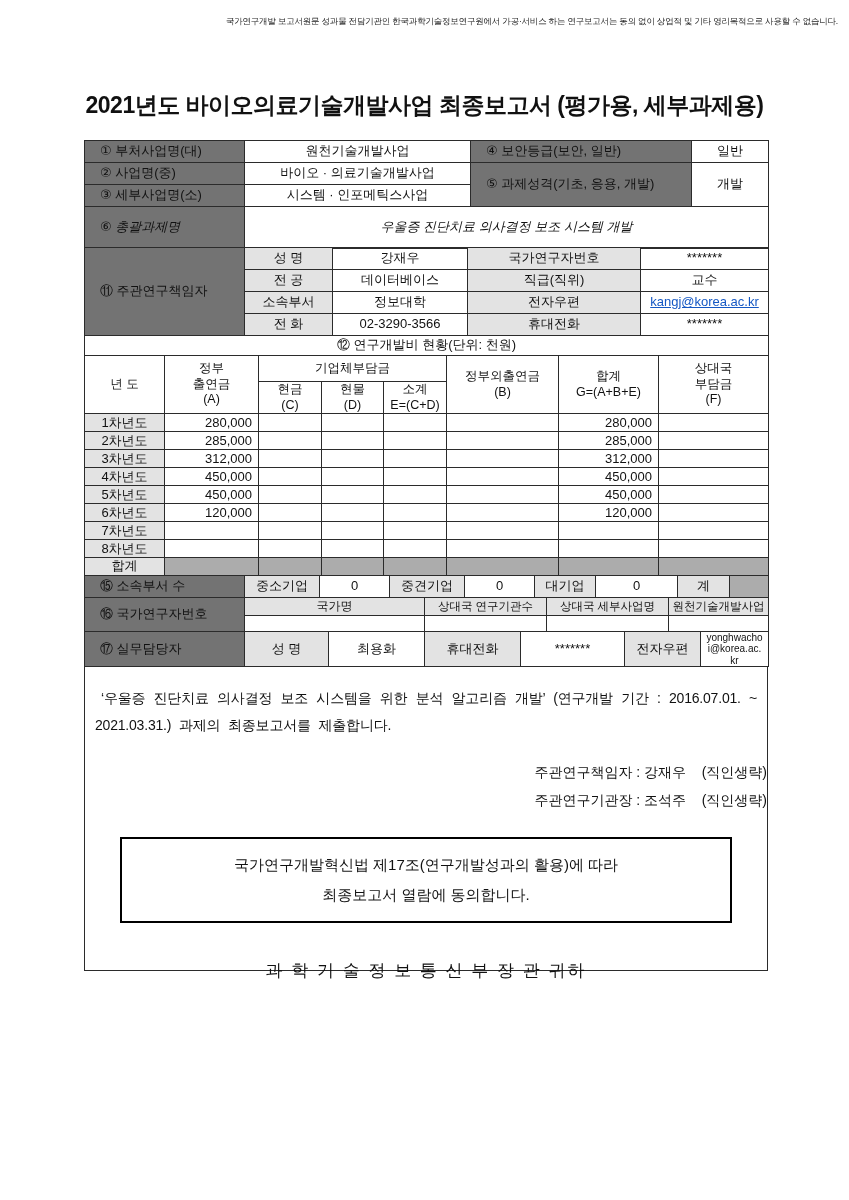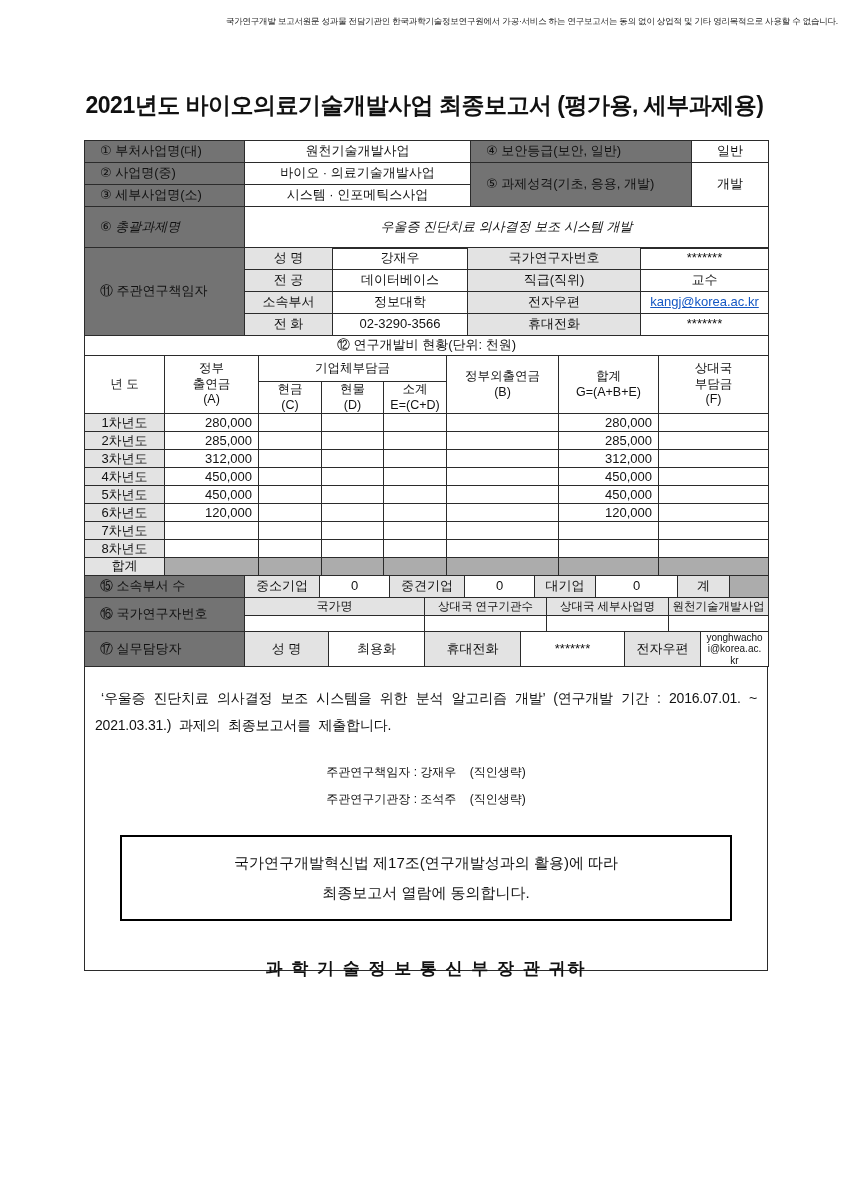--- a/index.html
+++ b/index.html
@@ -28,24 +28,24 @@
   tr.r32 td { height:31px; }
   .pre { white-space:pre-line; font-size:12.5px; line-height:1.25; }
   .small { font-size:12px; }
   .xsmall { font-size:11.5px; }
   .kor-cell { font-size:12.4px; }
   .email-cell { font-size:10px; line-height:1.15; word-break:break-all; padding:0 5px; }
   .link { color:#1558c4; text-decoration:underline; cursor:pointer; }
 
   .bottom-block { border:1px solid #2b2b2b; height:303px; position:relative; background:#fff; }
   .statement { margin:18px 10px 0 10px; font-size:14px; line-height:1.9; text-align:justify; text-indent:6px; word-spacing:4px; letter-spacing:-0.2px; }
-  .sig { text-align:center; font-size:12px; margin-top:10px; white-space:pre; }
+  .sig { text-align:right; font-size:14px; margin-top:10px; white-space:pre; }
   .sig-first { margin-top:26px; }
   .consent-box { border:2.5px solid #000; width:608px; margin:27px auto 0 auto; padding:11px 0; text-align:center; font-size:15px; line-height:2.0; }
-  .addressee { margin-top:36px; text-align:center; font-size:17px; font-weight:bold; letter-spacing:2px; }
+  .addressee { margin-top:36px; text-align:center; font-size:17px; font-weight:normal; letter-spacing:2px; }
 </style>
 </head>
 <body>
 
 <div class="page">
 
   <div class="disclaimer">국가연구개발 보고서원문 성과물 전담기관인 한국과학기술정보연구원에서 가공·서비스 하는 연구보고서는 동의 없이 상업적 및 기타 영리목적으로 사용할 수 없습니다.</div>
   <div class="doc-title">2021년도 바이오의료기술개발사업 최종보고서 (평가용, 세부과제용)</div>
 
   <div class="doc">

